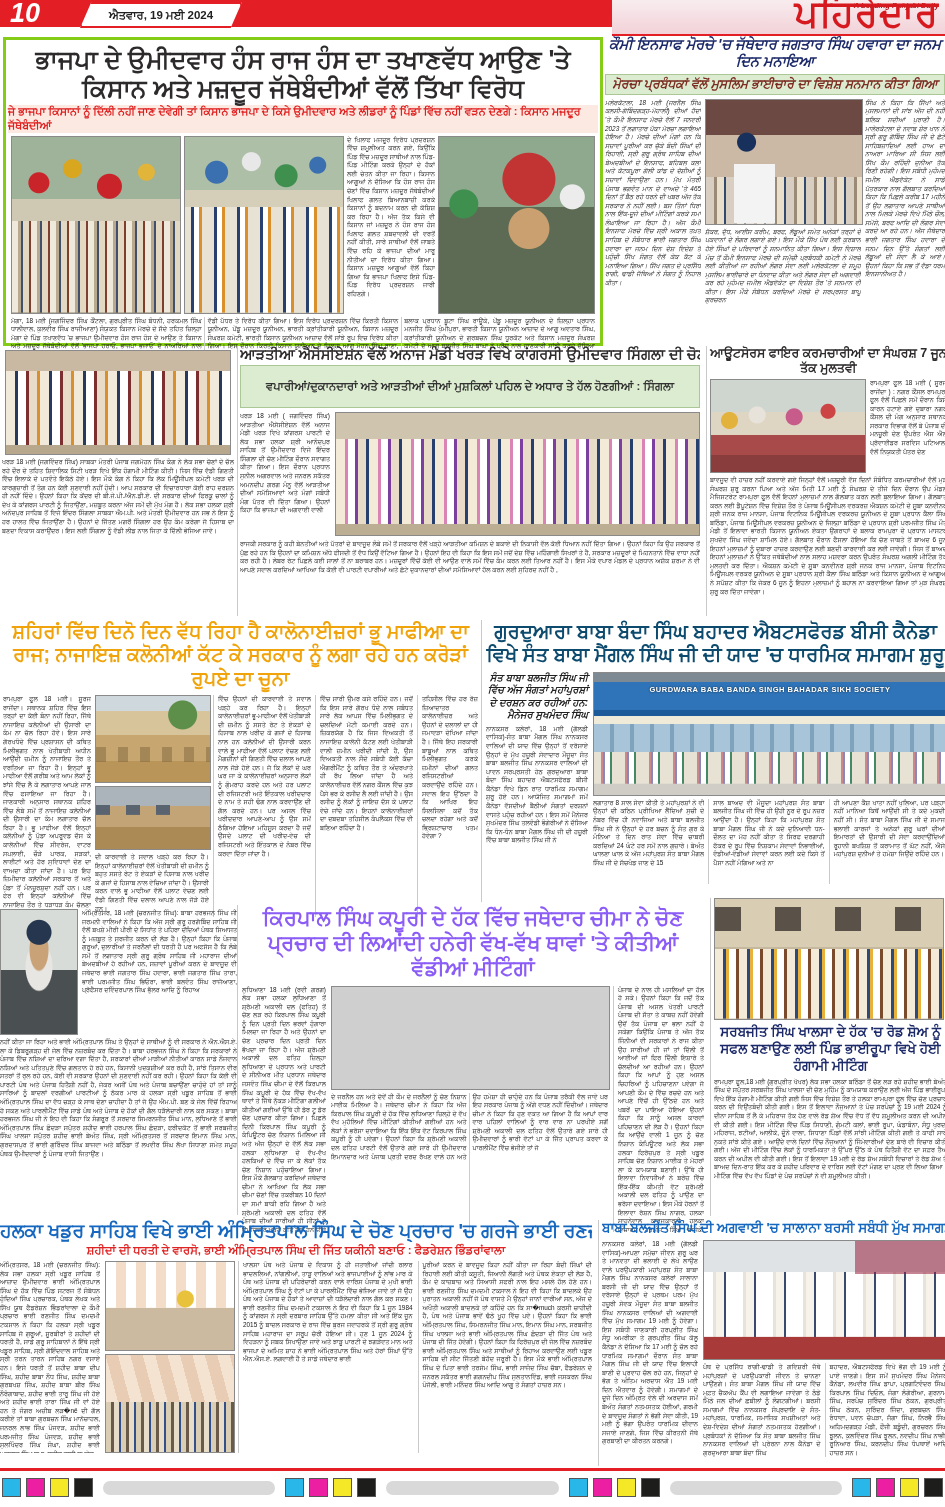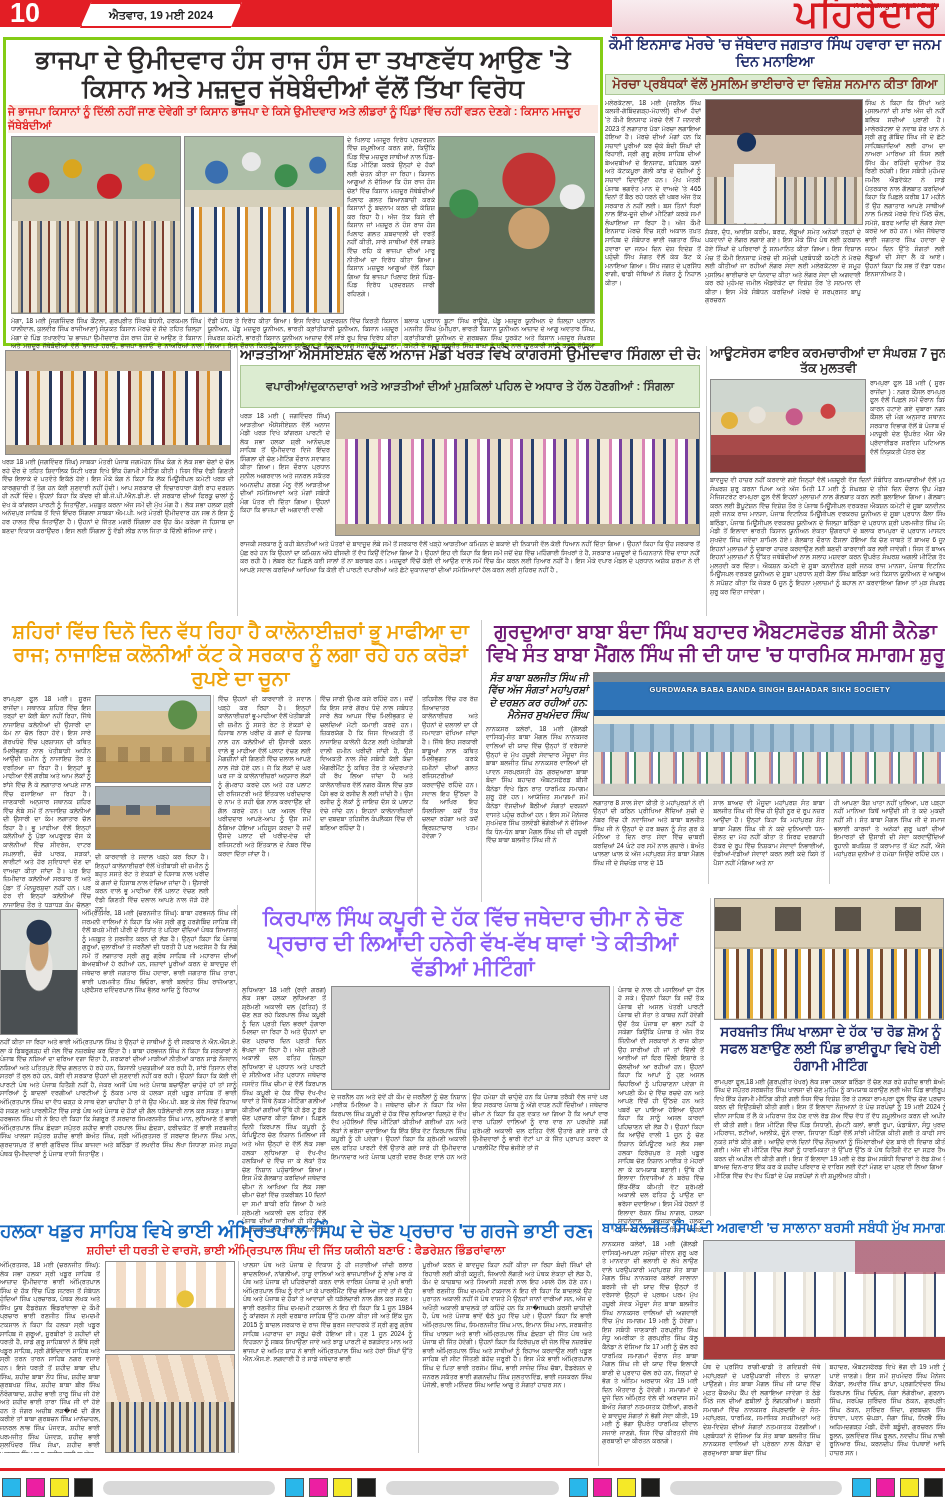--- a/index.html
+++ b/index.html
@@ -8,21 +8,21 @@
   .abs{position:absolute;}
   .hl{font-weight:bold;text-align:center;}
   .txt{font-size:6.4px;line-height:1.34;text-align:justify;color:#161616;overflow:hidden;}
   .col{flex:1;overflow:hidden;}
   .vr{border-left:1px solid #c9c9c9;}
   .ph{position:relative;border:1px solid #8a8a8a;overflow:hidden;background:#cfcfcf;flex:none;}
   .greenbar{background:#dcecd1;border:1px solid #abc795;font-weight:bold;text-align:center;}
 
   
   .redband{background:#e31e25;}
-  .pageno{color:#fff;font-weight:bold;font-size:27px;line-height:27px;}
+  .pageno{color:#fff;font-weight:bold;font-size:27px;line-height:27px;font-style:italic;}
   .datebox{background:#fff;border:2px solid #e31e25;clip-path:polygon(7% 0,100% 0,93% 100%,0 100%);
            display:flex;align-items:center;justify-content:center;font-weight:bold;font-size:11.5px;color:#222;}
   .masthead-wrap{background:linear-gradient(180deg,#f8ecef 0%,#f2d2d8 100%);border-bottom:2px solid #e31e25;}
   .tagline{color:#b21218;font-style:italic;font-weight:bold;font-size:7.5px;text-align:right;}
   .masthead{color:#d6191f;font-weight:bold;font-size:37px;line-height:40px;text-align:right;letter-spacing:1px;}
 
   
   .ph-flags-a{background:
     radial-gradient(circle at 16% 26%,#c8242a 0 10px,transparent 11px),
     radial-gradient(circle at 36% 18%,#d9a61f 0 9px,transparent 10px),
@@ -131,21 +131,21 @@
     <div class="subred" style="font-size:11px;line-height:1.25;margin:1px 2px 3px;">ਜੇ ਭਾਜਪਾ ਕਿਸਾਨਾਂ ਨੂੰ ਦਿੱਲੀ ਨਹੀਂ ਜਾਣ ਦੇਵੇਗੀ ਤਾਂ ਕਿਸਾਨ ਭਾਜਪਾ ਦੇ ਕਿਸੇ ਉਮੀਦਵਾਰ ਅਤੇ ਲੀਡਰਾਂ ਨੂੰ ਪਿੰਡਾਂ ਵਿੱਚ ਨਹੀਂ ਵੜਨ ਦੇਣਗੇ : ਕਿਸਾਨ ਮਜਦੂਰ ਜੱਥੇਬੰਦੀਆਂ</div>
     <div style="display:flex;gap:3px;margin:0 5px;height:178px;">
       <div class="ph ph-flags-a" style="width:168px;height:176px;"></div>
       <div class="ph ph-flags-b" style="width:158px;height:176px;"></div>
       <div class="txt" style="width:88px;height:176px;">ਦੇ ਖਿਲਾਫ ਮਜਦੂਰ ਵਿਰੋਧ ਪ੍ਰਦਰਸ਼ਨ ਵਿੱਚ ਸ਼ਮੂਲੀਅਤ ਕਰਨ ਗਏ, ਕਿਉਂਕਿ ਪਿੰਡ ਵਿੱਚ ਮਜ਼ਦੂਰ ਸਾਥੀਆਂ ਨਾਲ ਪਿੰਡ-ਪਿੰਡ ਮੀਟਿੰਗ ਕਰਕੇ ਉਨ੍ਹਾਂ ਦੇ ਹੱਕਾਂ ਲਈ ਚੇਤਨ ਕੀਤਾ ਜਾ ਰਿਹਾ। ਕਿਸਾਨ ਆਗੂਆਂ ਨੇ ਦੱਸਿਆ ਕਿ ਹੰਸ ਰਾਜ ਹੰਸ ਚੋਣਾਂ ਵਿੱਚ ਕਿਸਾਨ ਮਜ਼ਦੂਰ ਜੱਥੇਬੰਦੀਆਂ ਖਿਲਾਫ ਗਲਤ ਬਿਆਨਬਾਜ਼ੀ ਕਰਕੇ ਕਿਸਾਨਾਂ ਨੂੰ ਬਦਨਾਮ ਕਰਨ ਦੀ ਕੋਸ਼ਿਸ਼ ਕਰ ਰਿਹਾ ਹੈ। ਅੱਜ ਤੱਕ ਕਿਸੇ ਵੀ ਕਿਸਾਨ ਜਾਂ ਮਜ਼ਦੂਰ ਨੇ ਹੰਸ ਰਾਜ ਹੰਸ ਖਿਲਾਫ ਗਲਤ ਸ਼ਬਦਾਵਲੀ ਦੀ ਵਰਤੋਂ ਨਹੀਂ ਕੀਤੀ, ਸਾਰੇ ਸਾਥੀਆਂ ਵੱਲੋਂ ਜਾਬਤੇ ਵਿੱਚ ਰਹਿ ਕੇ ਭਾਜਪਾ ਦੀਆਂ ਮਾਰੂ ਨੀਤੀਆਂ ਦਾ ਵਿਰੋਧ ਕੀਤਾ ਗਿਆ। ਕਿਸਾਨ ਮਜ਼ਦੂਰ ਆਗੂਆਂ ਵੱਲੋਂ ਕਿਹਾ ਗਿਆ ਕਿ ਭਾਜਪਾ ਖਿਲਾਫ ਇਸੇ ਪਿੰਡ-ਪਿੰਡ ਵਿਰੋਧ ਪ੍ਰਦਰਸ਼ਨ ਜਾਰੀ ਰਹਿਣਗੇ।</div>
       <div class="ph ph-turban-closeup" style="flex:1;height:176px;"></div>
     </div>
     <div class="txt" style="margin:3px 5px 0;height:38px;column-count:3;column-gap:6px;column-rule:1px solid #ccc;">ਮੋਗਾ, 18 ਮਈ (ਜਗਜਿੰਦਰ ਸਿੰਘ ਕੌਂਟਲਾ, ਗੁਰਪ੍ਰੀਤ ਸਿੰਘ ਬੰਧਨੀ, ਹਰਕਮਲ ਸਿੰਘ ਧਾਲੀਵਾਲ, ਕੁਲਵੀਰ ਸਿੰਘ ਰਾਜੀਆਣਾ) ਸੰਯੁਕਤ ਕਿਸਾਨ ਮੋਰਚੇ ਦੇ ਸੱਦੇ ਤਹਿਤ ਜ਼ਿਲ੍ਹਾ ਮੋਗਾ ਦੇ ਪਿੰਡ ਤਖਾਣਵੱਧ 'ਚ ਭਾਜਪਾ ਉਮੀਦਵਾਰ ਹੰਸ ਰਾਜ ਹੰਸ ਦੇ ਆਉਣ ਤੇ ਕਿਸਾਨ ਅਤੇ ਮਜ਼ਦੂਰ ਜੱਥੇਬੰਦੀਆਂ ਵੱਲੋਂ 'ਭਾਜਪਾ ਹਰਾਓ, ਭਾਜਪਾ ਭਜਾਓ' ਦੇ ਨਾਅਰਿਆਂ ਨਾਲ ਵੱਡੀ ਪੱਧਰ ਤੇ ਵਿਰੋਧ ਕੀਤਾ ਗਿਆ। ਇਸ ਵਿਰੋਧ ਪ੍ਰਦਰਸ਼ਨ ਵਿੱਚ ਕਿਰਤੀ ਕਿਸਾਨ ਯੂਨੀਅਨ, ਪੇਂਡੂ ਮਜ਼ਦੂਰ ਯੂਨੀਅਨ, ਭਾਰਤੀ ਕ੍ਰਾਂਤੀਕਾਰੀ ਯੂਨੀਅਨ, ਕਿਸਾਨ ਮਜ਼ਦੂਰ ਸੰਘਰਸ਼ ਕਮੇਟੀ, ਭਾਰਤੀ ਕਿਸਾਨ ਯੂਨੀਅਨ ਆਜ਼ਾਦ ਵੱਲੋਂ ਸਾਂਝੇ ਰੂਪ ਵਿਚ ਵਿਰੋਧ ਕੀਤਾ ਗਿਆ। ਇਸ ਦੌਰਾਨ ਕਿਰਤੀ ਕਿਸਾਨ ਯੂਨੀਅਨ ਦੇ ਜ਼ਿਲ੍ਹਾ ਆਗੂ ਮੋਹਨ ਸਿੰਘ ਰਾਣਾ, ਬਲਾਕ ਪ੍ਰਧਾਨ ਬੂਟਾ ਸਿੰਘ ਰਾਊਕੇ, ਪੇਂਡੂ ਮਜ਼ਦੂਰ ਯੂਨੀਅਨ ਦੇ ਜ਼ਿਲ੍ਹਾ ਪ੍ਰਧਾਨ ਮਨਜੀਤ ਸਿੰਘ ਖੁੰਮੀਪੁਰਾ, ਭਾਰਤੀ ਕਿਸਾਨ ਯੂਨੀਅਨ ਆਜ਼ਾਦ ਦੇ ਆਗੂ ਅਵਤਾਰ ਸਿੰਘ, ਕ੍ਰਾਂਤੀਕਾਰੀ ਯੂਨੀਅਨ ਦੇ ਗੁਰਬਚਨ ਸਿੰਘ ਧੂਰਕੋਟ ਅਤੇ ਕਿਸਾਨ ਮਜ਼ਦੂਰ ਸੰਘਰਸ਼ ਕਮੇਟੀ ਦੇ ਆਗੂ ਬਲਜੀਤ ਸਿੰਘ ਬਾਘਾ ਨੇ ਪ੍ਰੈਸ ਨਾਲ ਜਾਣਕਾਰੀ ਸਾਂਝੀ ਕਰਦੇ ਦੱਸਿਆ ਕਿ ਭਾਜਪਾ ਦੀਆਂ ਕਿਸਾਨ, ਮਜ਼ਦੂਰ, ਦੁਕਾਨਦਾਰ ਵਿਰੋਧੀ ਮਾਰੂ ਨੀਤੀਆਂ ਦਾ ਵਿਰੋਧ ਇਸੇ ਤਰ੍ਹਾਂ ਹੀ ਪਿੰਡ-ਪਿੰਡ ਕੀਤਾ ਜਾਵੇਗਾ। ਇਸ ਮੌਕੇ ਸਾਮਿਲ ਬਿਕਰ ਸਿੰਘ, ਬਾਪੂ ਸਿੰਘ, ਗੁਰਚਰਨ ਸਿੰਘ, ਕਾਕਾ ਸਿੰਘ, ਸੁਖਵੀਰ ਸਿੰਘ, ਨਛੱਤਰ ਸਿੰਘ, ਸਰਵਨਜੀਤ ਸਿੰਘ, ਅਰਗਾਜ ਸਿੰਘ, ਪਾਲਾ ਸਿੰਘ, ਬਲਵਿੰਦਰ ਸਿੰਘ, ਵੀਰਾ ਸਿੰਘ, ਨੀਲਾ ਸਿੰਘ, ਬੀਰਾ ਸਿੰਘ, ਚਮਕੌਰ ਸਿੰਘ, ਭੋਲਾ ਸਿੰਘ, ਕਪਿੰਦਰ ਸਿੰਘ, ਸਰਬਜੀਤ ਸਿੰਘ, ਮੰਗਲ ਸਿੰਘ, ਜੋਨੀ ਸਿੰਘ ਨੰਗਲ ਆਦਿ ਹਾਜ਼ਰ ਹੋਏ।</div>
   </div>
 
-  <div class="abs" style="left:605px;top:36px;width:340px;height:306px;">
+  <div class="abs" style="left:605px;top:36px;width:340px;height:306px;font-style:italic;">
     <div class="hl" style="font-size:14.5px;color:#1d2a69;line-height:1.2;">ਕੌਮੀ ਇਨਸਾਫ ਮੋਰਚੇ 'ਚ ਜੱਥੇਦਾਰ ਜਗਤਾਰ ਸਿੰਘ ਹਵਾਰਾ ਦਾ ਜਨਮ ਦਿਨ ਮਨਾਇਆ</div>
     <div class="greenbar" style="font-size:12.5px;color:#7c2d22;margin-top:3px;padding:2px 0;">ਮੋਰਚਾ ਪ੍ਰਬੰਧਕਾਂ ਵੱਲੋਂ ਮੁਸਲਿਮ ਭਾਈਚਾਰੇ ਦਾ ਵਿਸ਼ੇਸ਼ ਸਨਮਾਨ ਕੀਤਾ ਗਿਆ</div>
     <div style="display:flex;gap:4px;margin-top:4px;height:252px;">
       <div class="txt col" style="width:96px;flex:none;">ਮਲੇਰਕੋਟਲਾ, 18 ਮਈ (ਜਰਨੈਲ ਸਿੰਘ ਕਲਸੀ-ਗੋਬਿੰਦਗੜ੍ਹ-ਮੋਹਾਲੀ) ਦੀਆਂ ਹੱਦਾਂ 'ਤੇ ਕੌਮੀ ਇਨਸਾਫ ਮੋਰਚੇ ਵੱਲੋਂ 7 ਜਨਵਰੀ 2023 ਤੋਂ ਲਗਾਤਾਰ ਪੱਕਾ ਮੋਰਚਾ ਲਗਾਇਆ ਹੋਇਆ ਹੈ। ਮੋਰਚੇ ਦੀਆਂ ਮੰਗਾਂ ਹਨ ਕਿ ਸਜ਼ਾਵਾਂ ਪੂਰੀਆਂ ਕਰ ਚੁੱਕੇ ਬੰਦੀ ਸਿੰਘਾਂ ਦੀ ਰਿਹਾਈ, ਸ੍ਰੀ ਗੁਰੂ ਗ੍ਰੰਥ ਸਾਹਿਬ ਦੀਆਂ ਬੇਅਦਬੀਆਂ ਦੇ ਇਨਸਾਫ, ਬਹਿਬਲ ਕਲਾਂ ਅਤੇ ਕੋਟਕਪੂਰਾ ਗੋਲੀ ਕਾਂਡ ਦੇ ਦੋਸ਼ੀਆਂ ਨੂੰ ਸਜ਼ਾਵਾਂ ਦਿਵਾਉਣਾ ਹਨ। ਮੁੱਖ ਮੰਤਰੀ ਪੰਜਾਬ ਭਗਵੰਤ ਮਾਨ ਦੇ ਵਾਅਦੇ 'ਤੇ 465 ਦਿਨਾਂ ਤੋਂ ਬੈਠ ਰਹੇ ਧਰਨੇ ਦੀ ਖਬਰ ਅੱਜ ਤੱਕ ਸਰਕਾਰ ਨੇ ਨਹੀਂ ਲਈ। ਬਸ ਤਿੰਨਾਂ ਧਿਰਾਂ ਨਾਲ ਇੱਕ-ਦੂਜੇ ਦੀਆਂ ਮੀਟਿੰਗਾਂ ਕਰਕੇ ਸਮਾਂ ਲੰਘਾਇਆ ਜਾ ਰਿਹਾ ਹੈ। ਅੱਜ ਕੌਮੀ ਇਨਸਾਫ ਮੋਰਚੇ ਵਿੱਚ ਸ੍ਰੀ ਅਕਾਲ ਤਖ਼ਤ ਸਾਹਿਬ ਦੇ ਸੰਬੰਧਾਰ ਭਾਈ ਜਗਤਾਰ ਸਿੰਘ ਹਵਾਰਾ ਦਾ ਜਨਮ ਦਿਨ ਦੇਸ਼ ਵਿਦੇਸ਼ ਤੋਂ ਪਹੁੰਚੀ ਸਿੱਖ ਸੰਗਤ ਵੱਲੋਂ ਕੇਕ ਕੱਟ ਕੇ ਮਨਾਇਆ ਗਿਆ। ਸਿੱਖ ਜਗਤ ਦੇ ਪ੍ਰਸਿੱਧ ਰਾਗੀ, ਢਾਡੀ ਜੱਥਿਆਂ ਨੇ ਸੰਗਤ ਨੂੰ ਨਿਹਾਲ ਕੀਤਾ।</div>
       <div style="width:156px;flex:none;display:flex;flex-direction:column;gap:3px;">
         <div class="ph ph-stage" style="width:100%;height:124px;"></div>
         <div class="txt" style="flex:1;">ਸ਼ੱਕਰ, ਦੁੱਧ, ਆਈਸ ਕਰੀਮ, ਬਰਫ, ਲੱਡੂਆਂ ਸਮੇਤ ਅਨੇਕਾਂ ਤਰ੍ਹਾਂ ਦੇ ਪਕਵਾਨਾਂ ਦੇ ਲੰਗਰ ਲਗਾਏ ਗਏ। ਇਸ ਮੌਕੇ ਸਿੱਖ ਪੰਥ ਲਈ ਕੁਰਬਾਨ ਹੋਏ ਸਿੰਘਾਂ ਦੇ ਪਰਿਵਾਰਾਂ ਨੂੰ ਸਨਮਾਨਿਤ ਕੀਤਾ ਗਿਆ। ਇਸ ਵਿਸ਼ਾਲ ਮੰਚ ਤੋਂ ਕੌਮੀ ਇਨਸਾਫ ਮੋਰਚੇ ਦੀ ਸਮੁੱਚੀ ਪ੍ਰਬੰਧਕੀ ਕਮੇਟੀ ਨੇ ਮੋਰਚੇ ਲਈ ਕੀਤੀਆਂ ਜਾ ਰਹੀਆਂ ਲੰਗਰ ਸੇਵਾ ਲਈ ਮਲੇਰਕੋਟਲਾ ਦੇ ਸਮੂਹ ਮੁਸਲਿਮ ਭਾਈਚਾਰੇ ਦਾ ਧੰਨਵਾਦ ਕੀਤਾ ਅਤੇ ਲੰਗਰ ਸੇਵਾ ਦੀ ਅਗਵਾਈ ਕਰ ਰਹੇ ਮੁਹੰਮਦ ਜਮੀਲ ਐਡਵੋਕੇਟ ਦਾ ਵਿਸ਼ੇਸ਼ ਤੌਰ 'ਤੇ ਸਨਮਾਨ ਵੀ ਕੀਤਾ। ਇਸ ਮੌਕੇ ਸੰਬੋਧਨ ਕਰਦਿਆਂ ਮੋਰਚੇ ਦੇ ਸਰਪ੍ਰਸਤ ਬਾਪੂ ਗੁਰਚਰਨ</div>
       </div>
       <div class="txt col">ਸਿੰਘ ਨੇ ਕਿਹਾ ਕਿ ਸਿੱਖਾਂ ਅਤੇ ਮੁਸਲਮਾਨਾਂ ਦੀ ਸਾਂਝ ਅੱਜ ਦੀ ਨਹੀਂ ਬਲਿਕ ਸਦੀਆਂ ਪੁਰਾਣੀ ਹੈ। ਮਾਲੇਰਕੋਟਲਾ ਦੇ ਨਵਾਬ ਸ਼ੇਰ ਖਾਨ ਨੇ ਸ੍ਰੀ ਗੁਰੂ ਗੋਬਿੰਦ ਸਿੰਘ ਜੀ ਦੇ ਛੋਟੇ ਸਾਹਿਬਜ਼ਾਦਿਆਂ ਲਈ ਹਾਅ ਦਾ ਨਾਅਰਾ ਮਾਰਿਆ ਸੀ ਜਿਸ ਲਈ ਸਿੱਖ ਕੌਮ ਰਹਿੰਦੀ ਦੁਨੀਆ ਤੱਕ ਰਿਣੀ ਰਹੇਗੀ। ਇਸ ਸਬੰਧੀ ਮੁਹੰਮਦ ਜਮੀਲ ਐਡਵੋਕੇਟ ਨੇ ਸਾਡੇ ਪੱਤਰਕਾਰ ਨਾਲ ਗੱਲਬਾਤ ਕਰਦਿਆਂ ਕਿਹਾ ਕਿ ਪਿਛਲੇ ਕਰੀਬ 17 ਮਹੀਨੇ ਤੋਂ ਉਹ ਲਗਾਤਾਰ ਆਪਣੇ ਸਾਥੀਆਂ ਨਾਲ ਮਿਲਕੇ ਮੋਰਚੇ ਵਿਖੇ ਮਿੱਠੇ ਚੌਲ, ਸਮੋਸੇ, ਬਰਫ ਆਦਿ ਦੀ ਲੰਗਰ ਸੇਵਾ ਕਰਦੇ ਆ ਰਹੇ ਹਨ। ਅੱਜ ਜੱਥੇਦਾਰ ਭਾਈ ਜਗਤਾਰ ਸਿੰਘ ਹਵਾਰਾ ਦੇ ਜਨਮ ਦਿਨ ਉੱਤੇ ਸੰਗਤਾਂ ਲਈ ਲੱਡੂਆਂ ਦੀ ਸੇਵਾ ਲੈ ਕੇ ਆਏ। ਉਹਨਾਂ ਕਿਹਾ ਕਿ ਸਭ ਤੋਂ ਵੱਡਾ ਧਰਮ ਇਨਸਾਨੀਅਤ ਹੈ।</div>
     </div>
@@ -184,21 +184,21 @@
         <div class="ph ph-land-b" style="width:100%;height:62px;"></div>
         <div class="txt" style="flex:1;">ਦੀ ਕਾਰਵਾਈ ਤੇ ਸਵਾਲ ਖੜ੍ਹੇ ਕਰ ਰਿਹਾ ਹੈ। ਇਨ੍ਹਾਂ ਕਾਲੋਨਾਈਜ਼ਰਾਂ ਵੱਲੋਂ ਖੇਤੀਬਾੜੀ ਦੀ ਜ਼ਮੀਨ ਨੂੰ ਬਹੁਤ ਸਸਤੇ ਰੇਟ ਤੇ ਏਕੜਾਂ ਦੇ ਹਿਸਾਬ ਨਾਲ ਖਰੀਦ ਕੇ ਗਜਾਂ ਦੇ ਹਿਸਾਬ ਨਾਲ ਵੇਚਿਆ ਜਾਂਦਾ ਹੈ। ਉਸਾਰੀ ਕਰਨ ਵਾਲੇ ਭੂ ਮਾਫੀਆ ਵੱਲੋਂ ਪਲਾਟ ਵੇਚਣ ਲਈ ਵੱਡੀ ਗਿਣਤੀ ਵਿੱਚ ਦਲਾਲ ਆਪਣੇ ਨਾਲ ਜੋੜੇ ਹੋਏ ਹਨ।</div>
       </div>
       <div class="txt col vr" style="padding-left:4px;">ਵਿੱਚ ਉਹਨਾਂ ਦੀ ਕਾਰਵਾਈ ਤੇ ਸਵਾਲ ਖੜ੍ਹੇ ਕਰ ਰਿਹਾ ਹੈ। ਇਨ੍ਹਾਂ ਕਾਲੋਨਾਈਜ਼ਰਾਂ ਭੂ-ਮਾਫੀਆ ਵੱਲੋਂ ਖੇਤੀਬਾੜੀ ਦੀ ਜ਼ਮੀਨ ਨੂੰ ਸਸਤੇ ਰੇਟ ਤੇ ਏਕੜਾਂ ਦੇ ਹਿਸਾਬ ਨਾਲ ਖਰੀਦ ਕੇ ਗਜਾਂ ਦੇ ਹਿਸਾਬ ਨਾਲ ਹਨ ਕਲੋਨੀਆਂ ਦੀ ਉਸਾਰੀ ਕਰਨ ਵਾਲੇ ਭੂ ਮਾਫੀਆ ਵੱਲੋਂ ਪਲਾਟ ਵੇਚਣ ਲਈ ਮੈਗਜ਼ੀਨਾਂ ਦੀ ਗਿਣਤੀ ਵਿੱਚ ਦਲਾਲ ਆਪਣੇ ਨਾਲ ਜੋੜੇ ਹੋਏ ਹਨ। ਜੋ ਕਿ ਲੋਕਾਂ ਦੇ ਘਰ ਘਰ ਜਾ ਕੇ ਕਾਲੋਨਾਈਜ਼ਰਾਂ ਅਨੁਸਾਰ ਲੋਕਾਂ ਨੂੰ ਗੁੰਮਰਾਹ ਕਰਦੇ ਹਨ ਅਤੇ ਹਰ ਪਲਾਟ ਦੀ ਰਜਿਸਟਰੀ ਅਤੇ ਇੰਤਕਾਲ ਖਰੀਦਦਾਰ ਦੇ ਨਾਮ ਤੇ ਸਹੀ ਢੰਗ ਨਾਲ ਕਰਵਾਉਂਣ ਦੀ ਗੱਲ ਕਰਦੇ ਹਨ। ਪਰ ਅਸਲ ਵਿੱਚ ਖਰੀਦਦਾਰ ਆਪਣੇ-ਆਪ ਨੂੰ ਉਸ ਸਮੇਂ ਠੱਗਿਆ ਹੋਇਆ ਮਹਿਸੂਸ ਕਰਦਾ ਹੈ ਜਦੋਂ ਉਸਦੇ ਪਲਾਟ ਦੀ ਖਰੀਦ-ਵੇਚ ਦੀ ਰਜਿਸਟਰੀ ਅਤੇ ਇੰਤਕਾਲ ਦੇ ਨੰਬਰ ਵਿੱਚ ਕਰਵਾ ਦਿੱਤਾ ਜਾਂਦਾ ਹੈ।</div>
       <div class="txt col vr" style="padding-left:4px;">ਵਿੱਚ ਸਾਰੀ ਉਮਰ ਕਸੇ ਰਹਿੰਦੇ ਹਨ। ਜਦੋਂ ਕਿ ਇਸ ਸਾਰੇ ਗੋਰਖ ਧੰਦੇ ਨਾਲ ਸਬੰਧਤ ਸਾਰੇ ਲੋਕ ਆਪਸ ਵਿੱਚ ਮਿਲੀਭੁਗਤ ਦੇ ਚਲਦਿਆਂ ਮੋਟੀ ਕਮਾਈ ਕਰਦੇ ਹਨ। ਜ਼ਿਕਰਯੋਗ ਹੈ ਕਿ ਜਿਸ ਵਿਅਕਤੀ ਤੋਂ ਨਾਜਾਇਜ਼ ਕਾਲੋਨੀ ਕੱਟਣ ਲਈ ਖੇਤੀਬਾੜੀ ਵਾਲੀ ਜ਼ਮੀਨ ਖਰੀਦੀ ਜਾਂਦੀ ਹੈ, ਉਸ ਵਿਅਕਤੀ ਨਾਲ ਸੌਦੇ ਸਬੰਧੀ ਕੋਈ ਕੱਚਾ ਐਗਰੀਮੈਂਟ ਨੂੰ ਕਥਿਤ ਤੌਰ ਤੇ ਅੰਦਰਖਾਤੇ ਹੀ ਰੱਖ ਲਿਆ ਜਾਂਦਾ ਹੈ ਅਤੇ ਕਾਲੋਨਾਈਜ਼ਰ ਵੱਲੋਂ ਨਗਰ ਕੌਂਸਲ ਵਿੱਚ ਕੁਝ ਪੈਸੇ ਭਰ ਕੇ ਰਸੀਦ ਲੈ ਲਈ ਜਾਂਦੀ ਹੈ। ਉਸ ਰਸੀਦ ਨੂੰ ਲੋਕਾਂ ਨੂੰ ਜਾਇਜ਼ ਦੱਸ ਕੇ ਪਲਾਟ ਵੇਚੇ ਜਾਂਦੇ ਹਨ। ਇਹਨਾਂ ਕਾਲੋਨਾਈਜ਼ਰਾਂ ਦਾ ਦਬਦਬਾ ਤਹਿਸੀਲ ਕੰਪਲੈਕਸ ਵਿੱਚ ਵੀ ਬਣਿਆ ਰਹਿੰਦਾ ਹੈ।</div>
       <div class="txt vr" style="width:56px;flex:none;padding-left:4px;">ਤਹਿਸੀਲ ਵਿੱਚ ਹਰ ਰੋਜ਼ ਜ਼ਿਆਦਾਤਰ ਕਾਲੋਨਾਈਜ਼ਰ ਅਤੇ ਉਹਨਾਂ ਦੇ ਦਲਾਲਾਂ ਦਾ ਹੀ ਜਮਾਵੜਾ ਦੇਖਿਆ ਜਾਂਦਾ ਹੈ। ਜਿੱਥੇ ਇਹ ਸਰਕਾਰੀ ਬਾਬੂਆਂ ਨਾਲ ਕਥਿਤ ਮਿਲੀਭੁਗਤ ਕਰਕੇ ਜ਼ਮੀਨਾਂ ਦੀਆਂ ਗਲਤ ਰਜਿਸਟਰੀਆਂ ਕਰਵਾਉਂਦੇ ਰਹਿੰਦੇ ਹਨ। ਸਵਾਲ ਇਹ ਉੱਠਦਾ ਹੈ ਕਿ ਆਖਿਰ ਇਹ ਸਿਲਸਿਲਾ ਕਦੋਂ ਤੱਕ ਚਲਦਾ ਰਹੇਗਾ ਅਤੇ ਕਦੋਂ ਭ੍ਰਿਸ਼ਟਾਚਾਰ ਖਤਮ ਹੋਵੇਗਾ ?</div>
     </div>
   </div>
 
   <div class="abs" style="left:486px;top:620px;width:459px;height:282px;">
-    <div class="hl" style="font-size:19.5px;color:#701a75;line-height:1.2;">ਗੁਰਦੁਆਰਾ ਬਾਬਾ ਬੰਦਾ ਸਿੰਘ ਬਹਾਦਰ ਐਬਟਸਫੋਰਡ ਬੀਸੀ ਕੈਨੇਡਾ ਵਿਖੇ ਸੰਤ ਬਾਬਾ ਮੈਂਗਲ ਸਿੰਘ ਜੀ ਦੀ ਯਾਦ 'ਚ ਧਾਰਮਿਕ ਸਮਾਗਮ ਸ਼ੁਰੂ</div>
+    <div class="hl" style="font-size:19.5px;color:#0c4a6e;line-height:1.2;">ਗੁਰਦੁਆਰਾ ਬਾਬਾ ਬੰਦਾ ਸਿੰਘ ਬਹਾਦਰ ਐਬਟਸਫੋਰਡ ਬੀਸੀ ਕੈਨੇਡਾ ਵਿਖੇ ਸੰਤ ਬਾਬਾ ਮੈਂਗਲ ਸਿੰਘ ਜੀ ਦੀ ਯਾਦ 'ਚ ਧਾਰਮਿਕ ਸਮਾਗਮ ਸ਼ੁਰੂ</div>
     <div style="display:flex;gap:5px;margin-top:5px;height:212px;">
       <div style="width:102px;flex:none;display:flex;flex-direction:column;">
         <div class="hl" style="font-size:10px;color:#222;font-style:italic;line-height:1.25;text-align:right;">ਸੰਤ ਬਾਬਾ ਬਲਜੀਤ ਸਿੰਘ ਜੀ ਵਿੱਚ ਅੱਜ ਸੰਗਤਾਂ ਮਹਾਂਪੁਰਸ਼ਾਂ ਦੇ ਦਰਸ਼ਨ ਕਰ ਰਹੀਆਂ ਹਨ: ਮੈਨੇਜਰ ਸੁਖਮੰਦਰ ਸਿੰਘ</div>
         <div class="txt" style="flex:1;margin-top:3px;">ਨਾਨਕਸਰ ਕਲੇਰਾਂ, 18 ਮਈ (ਗੋਲਡੀ ਵਾਸਿਕ)-ਸੰਤ ਬਾਬਾ ਮੈਗਲ ਸਿੰਘ ਨਾਨਕਸਰ ਵਾਲਿਆਂ ਦੀ ਯਾਦ ਵਿੱਚ ਉਨ੍ਹਾਂ ਤੋਂ ਵਰੋਸਾਏ ਉਨ੍ਹਾਂ ਦੇ ਮੁੱਖ ਹਜ਼ੂਰੀ ਸੇਵਾਦਾਰ ਮੌਜੂਦਾ ਸੰਤ ਬਾਬਾ ਬਲਜੀਤ ਸਿੰਘ ਨਾਨਕਸਰ ਵਾਲਿਆਂ ਦੀ ਪਾਵਨ ਸਰਪ੍ਰਸਤੀ ਹੇਠ ਗੁਰਦੁਆਰਾ ਬਾਬਾ ਬੰਦਾ ਸਿੰਘ ਬਹਾਦਰ ਐਬਟਸਫੋਰਡ ਬੀਸੀ ਕੈਨੇਡਾ ਵਿਖੇ ਡਿਨ ਰਾਤ ਧਾਰਮਿਕ ਸਮਾਗਮ ਸ਼ੁਰੂ ਹੋਏ ਹਨ। ਆਯੋਜਿਤ ਸਮਾਗਮਾਂ ਸਮੇਂ ਕੈਨੇਡਾ ਵੱਸਦੀਆਂ ਬੈਠੀਆਂ ਸੰਗਤਾਂ ਦਰਸ਼ਨਾਂ ਵਾਸਤੇ ਪਹੁੰਚ ਰਹੀਆਂ ਹਨ। ਇਸ ਸਮੇਂ ਮੈਨੇਜਰ ਸੁਖਮੰਦਰ ਸਿੰਘ ਤਲਵੰਡੀ ਭੰਗੇਰੀਆਂ ਨੇ ਦੱਸਿਆ ਕਿ ਧੰਨ-ਧੰਨ ਬਾਬਾ ਮੈਗਲ ਸਿੰਘ ਜੀ ਦੀ ਹਜ਼ੂਰੀ ਵਿੱਚ ਬਾਬਾ ਬਲਜੀਤ ਸਿੰਘ ਜੀ ਨੇ</div>
       </div>
       <div style="flex:1;display:flex;flex-direction:column;gap:3px;">
         <div class="ph ph-gurdwara" style="width:100%;height:122px;">
           <div class="gurdwara-sign">GURDWARA BABA BANDA SINGH BAHADAR SIKH SOCIETY</div>
         </div>
         <div style="display:flex;gap:4px;flex:1;">

